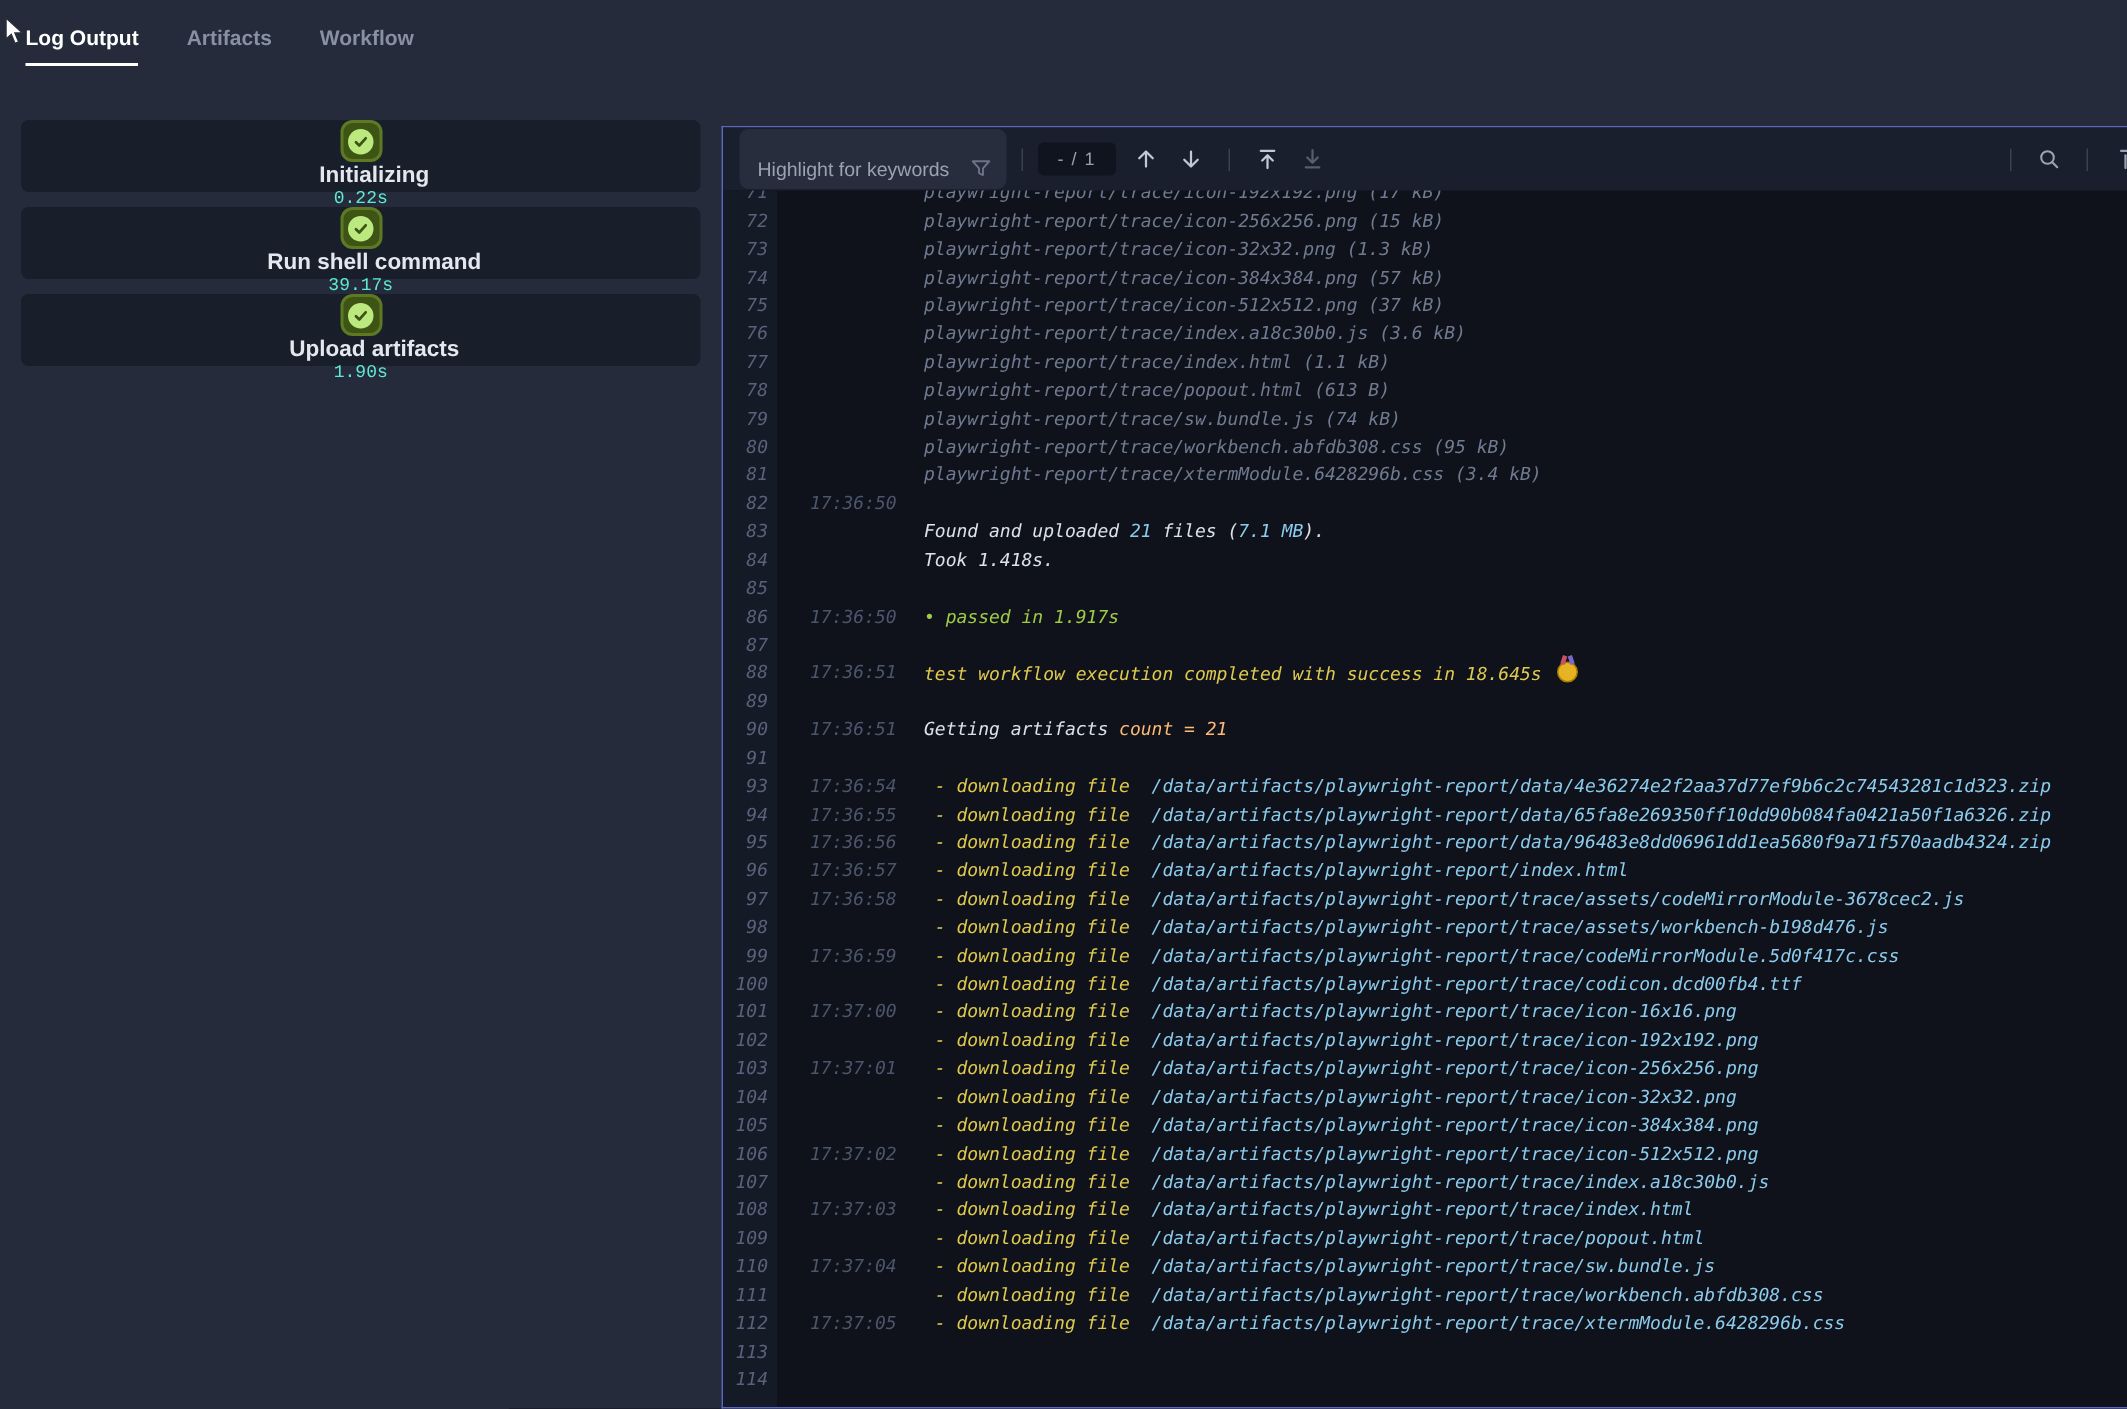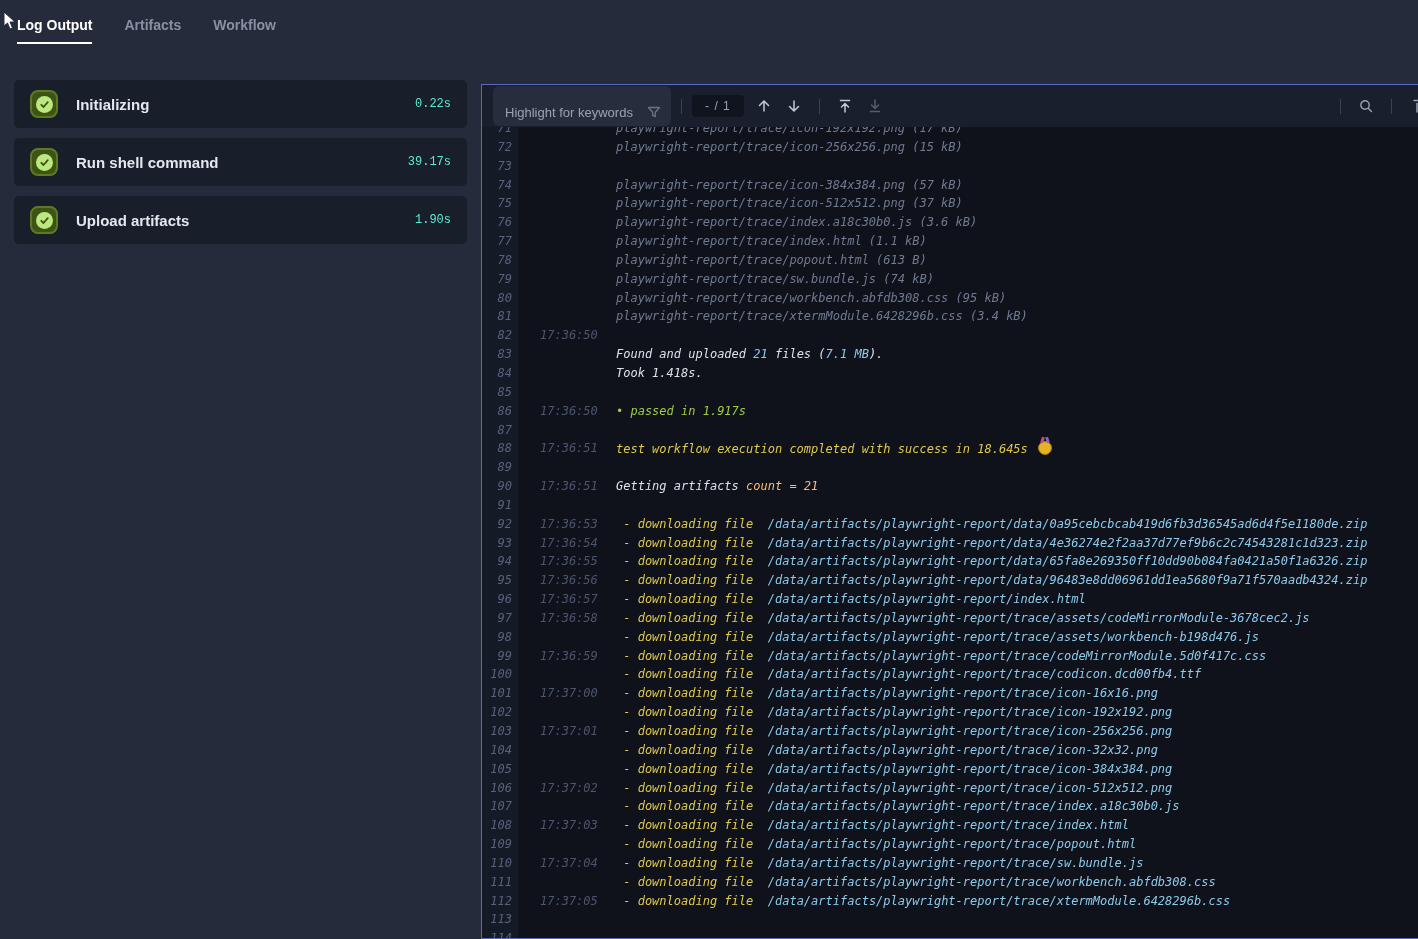--- a/index.html
+++ b/index.html
@@ -10,21 +10,21 @@
     -webkit-font-smoothing:antialiased;
   }
   
   .tabs{position:absolute;left:17px;top:0;display:flex;gap:32px;height:40px;align-items:center;padding-top:10px;}
   .tab{font-size:14px;color:#8791a3;font-weight:700;cursor:pointer;padding-bottom:9px;border-bottom:2.5px solid transparent;}
   .tab.active{color:#ffffff;border-bottom-color:#ffffff;}
   
   .steps{position:absolute;left:14px;top:80px;width:453px;display:flex;flex-direction:column;gap:10px;}
   .step-card{
     height:48px;background:#191e2b;border-radius:5px;display:flex;align-items:center;
-    padding:0 16px;box-sizing:border-box;cursor:pointer;
+    padding:0 16px;box-sizing:border-box;cursor:pointer;flex-direction:column;
   }
   .step-icon{
     width:28px;height:28px;border-radius:8px;background:#3d5414;border:2px solid #5d7a23;
     box-sizing:border-box;display:flex;align-items:center;justify-content:center;flex:0 0 auto;
   }
   .step-icon .circ{width:17px;height:17px;border-radius:50%;background:#bce97f;display:flex;align-items:center;justify-content:center;}
   .step-label{margin-left:18px;font-size:15px;font-weight:700;color:#e3e7ee;flex:1;}
   .step-duration{font-size:12px;color:#5eead4;font-family:Liberation Mono, monospace;}
   
   .log-panel{
@@ -172,40 +172,39 @@
             <path d="M5 14V5.5" stroke="#9aa3b4" stroke-width="1.5" stroke-linecap="round"></path>
           </svg>
       </div>
     </div>
   </div>
   <div class="log-body">
     <div class="gutter-bg"></div>
     <div class="log-rows">
         <div class="lrow"><div class="ln">71</div><div class="ts"></div><div class="lc"><span class="c-dim">playwright-report/trace/icon-192x192.png (17 kB)</span></div></div>
         <div class="lrow"><div class="ln">72</div><div class="ts"></div><div class="lc"><span class="c-dim">playwright-report/trace/icon-256x256.png (15 kB)</span></div></div>
-        <div class="lrow"><div class="ln">73</div><div class="ts"></div></div>
+        <div class="lrow"><div class="ln">73</div><div class="ts"></div><div class="lc"><span class="c-dim">playwright-report/trace/icon-32x32.png (1.3 kB)</span></div></div>
         <div class="lrow"><div class="ln">74</div><div class="ts"></div><div class="lc"><span class="c-dim">playwright-report/trace/icon-384x384.png (57 kB)</span></div></div>
         <div class="lrow"><div class="ln">75</div><div class="ts"></div><div class="lc"><span class="c-dim">playwright-report/trace/icon-512x512.png (37 kB)</span></div></div>
         <div class="lrow"><div class="ln">76</div><div class="ts"></div><div class="lc"><span class="c-dim">playwright-report/trace/index.a18c30b0.js (3.6 kB)</span></div></div>
         <div class="lrow"><div class="ln">77</div><div class="ts"></div><div class="lc"><span class="c-dim">playwright-report/trace/index.html (1.1 kB)</span></div></div>
         <div class="lrow"><div class="ln">78</div><div class="ts"></div><div class="lc"><span class="c-dim">playwright-report/trace/popout.html (613 B)</span></div></div>
         <div class="lrow"><div class="ln">79</div><div class="ts"></div><div class="lc"><span class="c-dim">playwright-report/trace/sw.bundle.js (74 kB)</span></div></div>
         <div class="lrow"><div class="ln">80</div><div class="ts"></div><div class="lc"><span class="c-dim">playwright-report/trace/workbench.abfdb308.css (95 kB)</span></div></div>
         <div class="lrow"><div class="ln">81</div><div class="ts"></div><div class="lc"><span class="c-dim">playwright-report/trace/xtermModule.6428296b.css (3.4 kB)</span></div></div>
         <div class="lrow"><div class="ln">82</div><div class="ts">17:36:50</div><div class="lc"></div></div>
         <div class="lrow"><div class="ln">83</div><div class="ts"></div><div class="lc"><span class="c-white">Found and uploaded </span><span class="c-cyan">21</span><span class="c-white"> files (</span><span class="c-cyan">7.1 MB</span><span class="c-white">).</span></div></div>
         <div class="lrow"><div class="ln">84</div><div class="ts"></div><div class="lc"><span class="c-white">Took 1.418s.</span></div></div>
         <div class="lrow"><div class="ln">85</div><div class="ts"></div><div class="lc"></div></div>
         <div class="lrow"><div class="ln">86</div><div class="ts">17:36:50</div><div class="lc"><span class="c-green">• passed in 1.917s</span></div></div>
         <div class="lrow"><div class="ln">87</div><div class="ts"></div><div class="lc"></div></div>
         <div class="lrow"><div class="ln">88</div><div class="ts">17:36:51</div><div class="lc"><span class="c-yellow">test workflow execution completed with success in 18.645s </span><span class="medal"></span></div></div>
         <div class="lrow"><div class="ln">89</div><div class="ts"></div><div class="lc"></div></div>
         <div class="lrow"><div class="ln">90</div><div class="ts">17:36:51</div><div class="lc"><span class="c-white">Getting artifacts </span><span class="c-muted">count = 21</span></div></div>
         <div class="lrow"><div class="ln">91</div><div class="ts"></div><div class="lc"></div></div>
-        <div class="lrow"><div class="ln">92</div><div class="ts">17:36:53</div><div class="lc"><span class="c-yellow"> - downloading file</span><span>  </span><span class="c-cyan">/data/artifacts/playwright-report/data/0a95cebcbcab419d6fb3d36545ad6d4f5e1180de.zip</span></div></div>
         <div class="lrow"><div class="ln">93</div><div class="ts">17:36:54</div><div class="lc"><span class="c-yellow"> - downloading file</span><span>  </span><span class="c-cyan">/data/artifacts/playwright-report/data/4e36274e2f2aa37d77ef9b6c2c74543281c1d323.zip</span></div></div>
         <div class="lrow"><div class="ln">94</div><div class="ts">17:36:55</div><div class="lc"><span class="c-yellow"> - downloading file</span><span>  </span><span class="c-cyan">/data/artifacts/playwright-report/data/65fa8e269350ff10dd90b084fa0421a50f1a6326.zip</span></div></div>
         <div class="lrow"><div class="ln">95</div><div class="ts">17:36:56</div><div class="lc"><span class="c-yellow"> - downloading file</span><span>  </span><span class="c-cyan">/data/artifacts/playwright-report/data/96483e8dd06961dd1ea5680f9a71f570aadb4324.zip</span></div></div>
         <div class="lrow"><div class="ln">96</div><div class="ts">17:36:57</div><div class="lc"><span class="c-yellow"> - downloading file</span><span>  </span><span class="c-cyan">/data/artifacts/playwright-report/index.html</span></div></div>
         <div class="lrow"><div class="ln">97</div><div class="ts">17:36:58</div><div class="lc"><span class="c-yellow"> - downloading file</span><span>  </span><span class="c-cyan">/data/artifacts/playwright-report/trace/assets/codeMirrorModule-3678cec2.js</span></div></div>
         <div class="lrow"><div class="ln">98</div><div class="ts"></div><div class="lc"><span class="c-yellow"> - downloading file</span><span>  </span><span class="c-cyan">/data/artifacts/playwright-report/trace/assets/workbench-b198d476.js</span></div></div>
         <div class="lrow"><div class="ln">99</div><div class="ts">17:36:59</div><div class="lc"><span class="c-yellow"> - downloading file</span><span>  </span><span class="c-cyan">/data/artifacts/playwright-report/trace/codeMirrorModule.5d0f417c.css</span></div></div>
         <div class="lrow"><div class="ln">100</div><div class="ts"></div><div class="lc"><span class="c-yellow"> - downloading file</span><span>  </span><span class="c-cyan">/data/artifacts/playwright-report/trace/codicon.dcd00fb4.ttf</span></div></div>
         <div class="lrow"><div class="ln">101</div><div class="ts">17:37:00</div><div class="lc"><span class="c-yellow"> - downloading file</span><span>  </span><span class="c-cyan">/data/artifacts/playwright-report/trace/icon-16x16.png</span></div></div>
         <div class="lrow"><div class="ln">102</div><div class="ts"></div><div class="lc"><span class="c-yellow"> - downloading file</span><span>  </span><span class="c-cyan">/data/artifacts/playwright-report/trace/icon-192x192.png</span></div></div>

